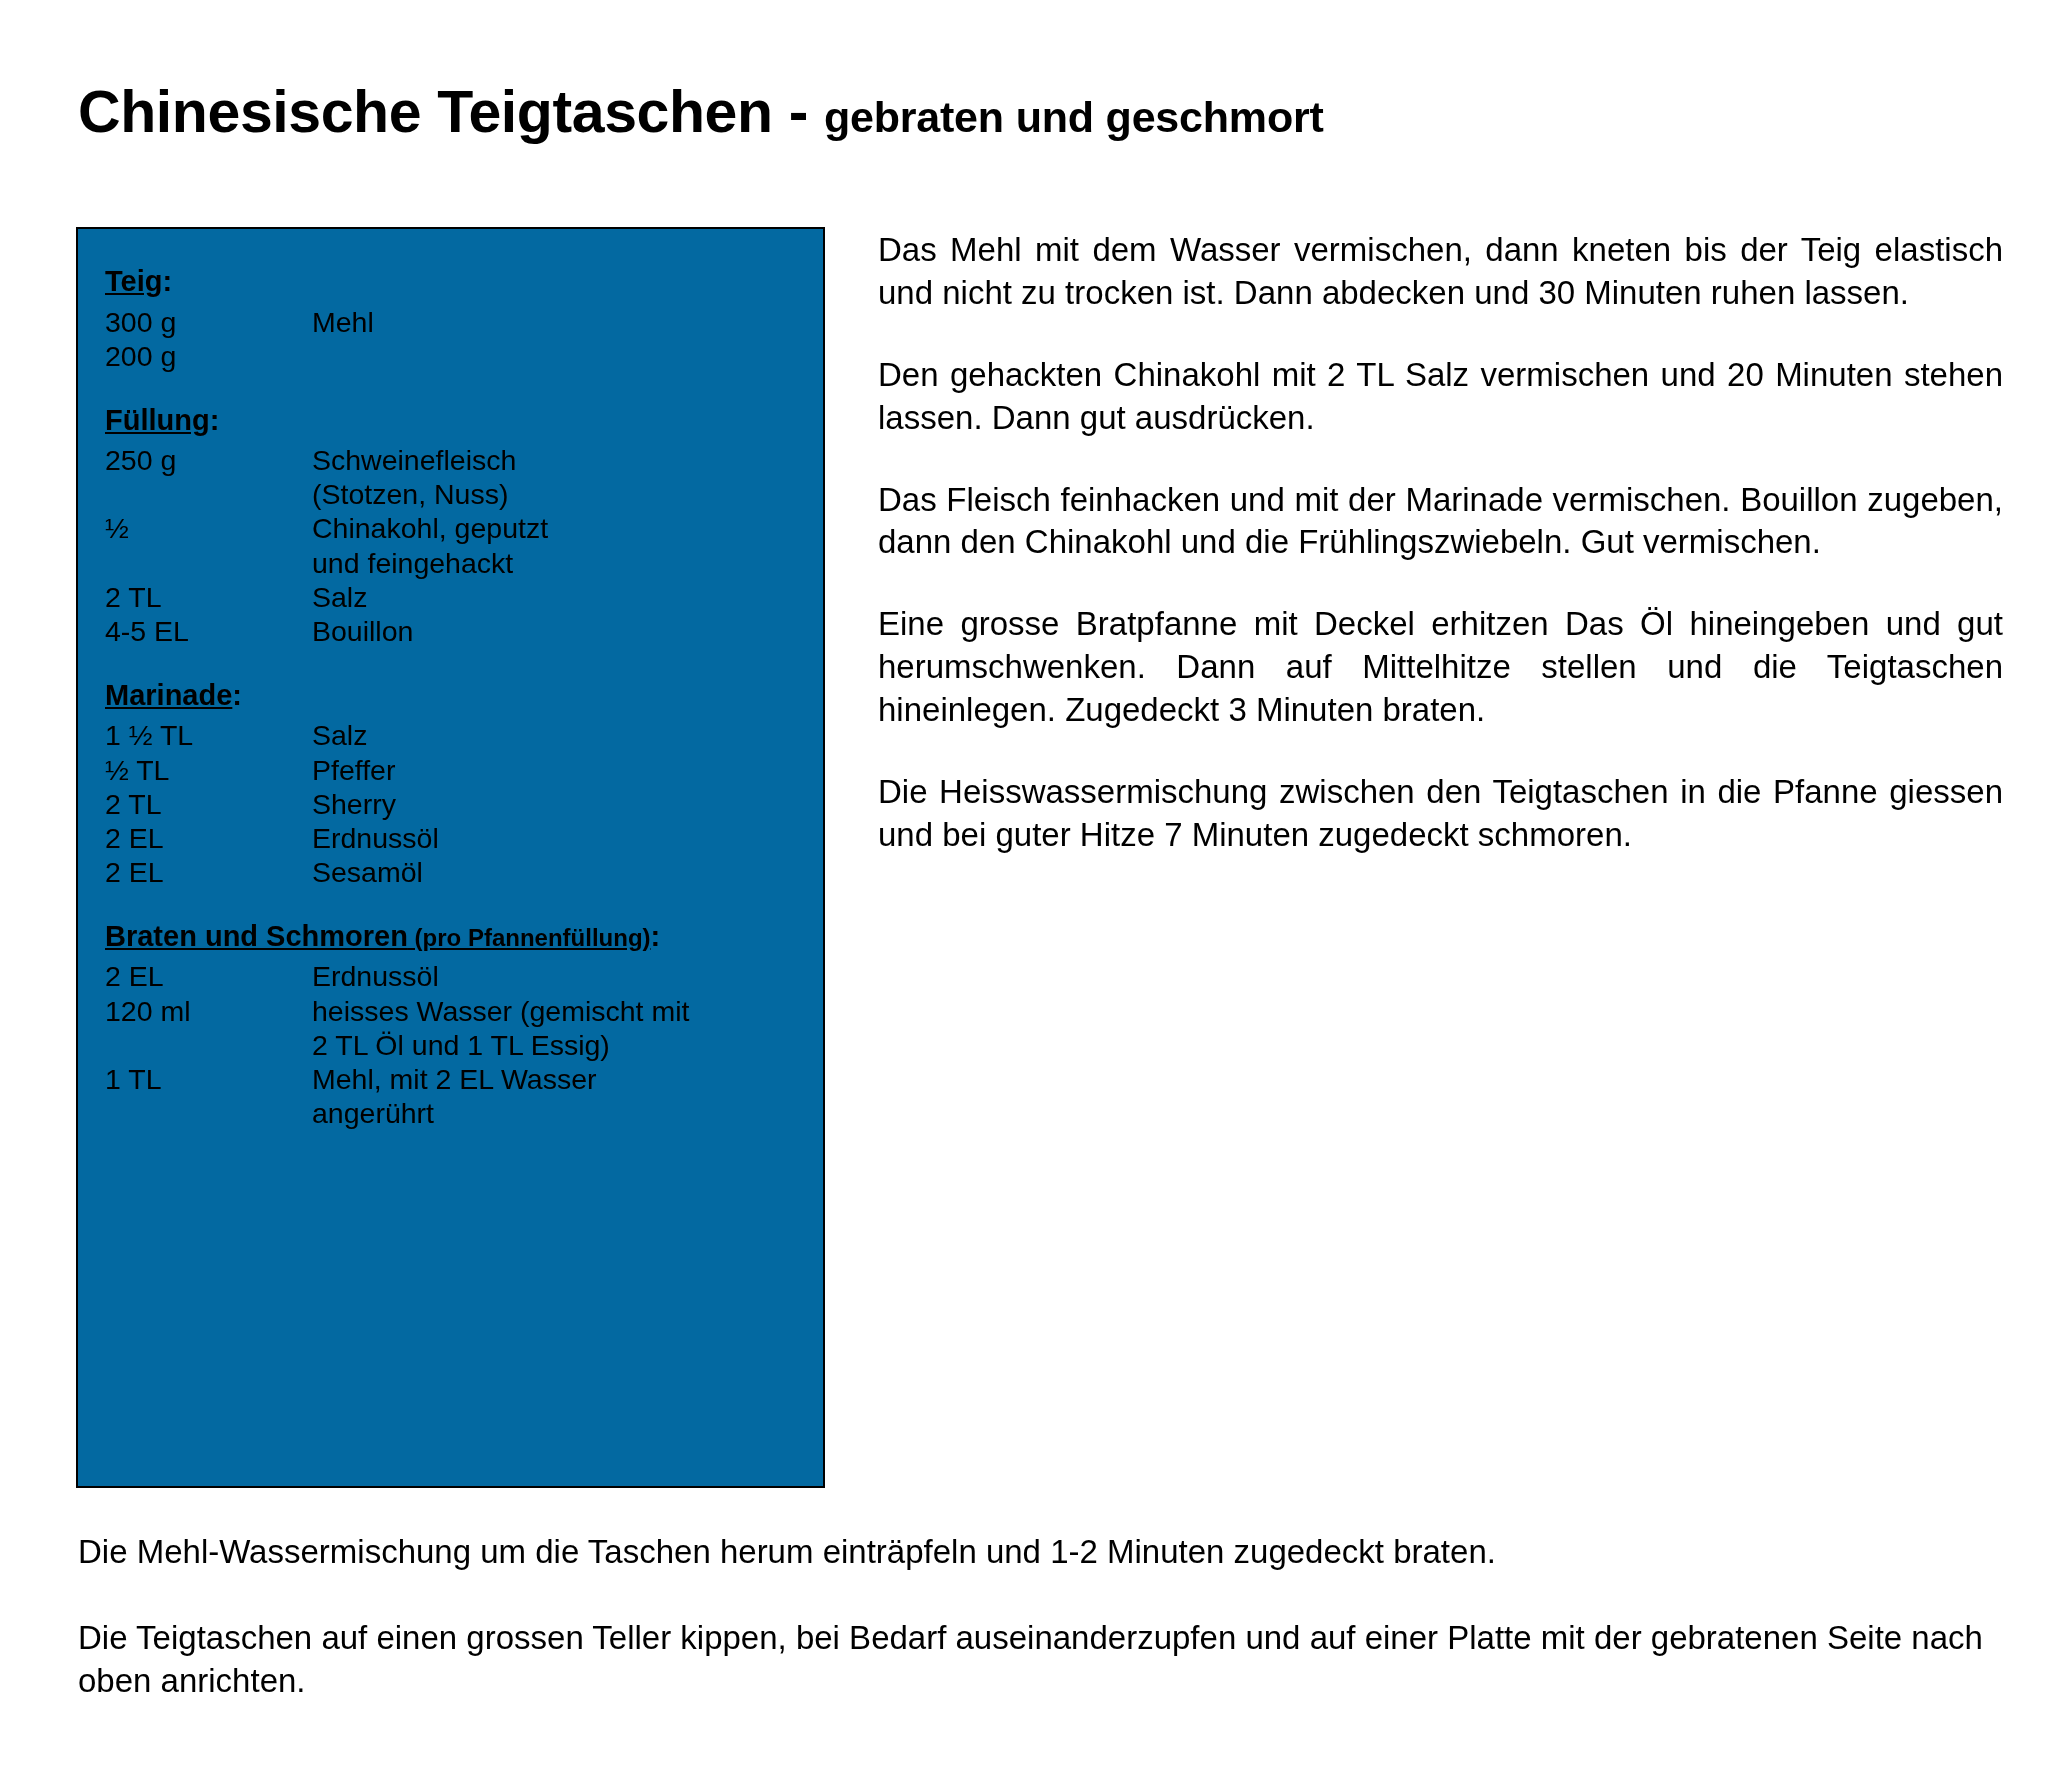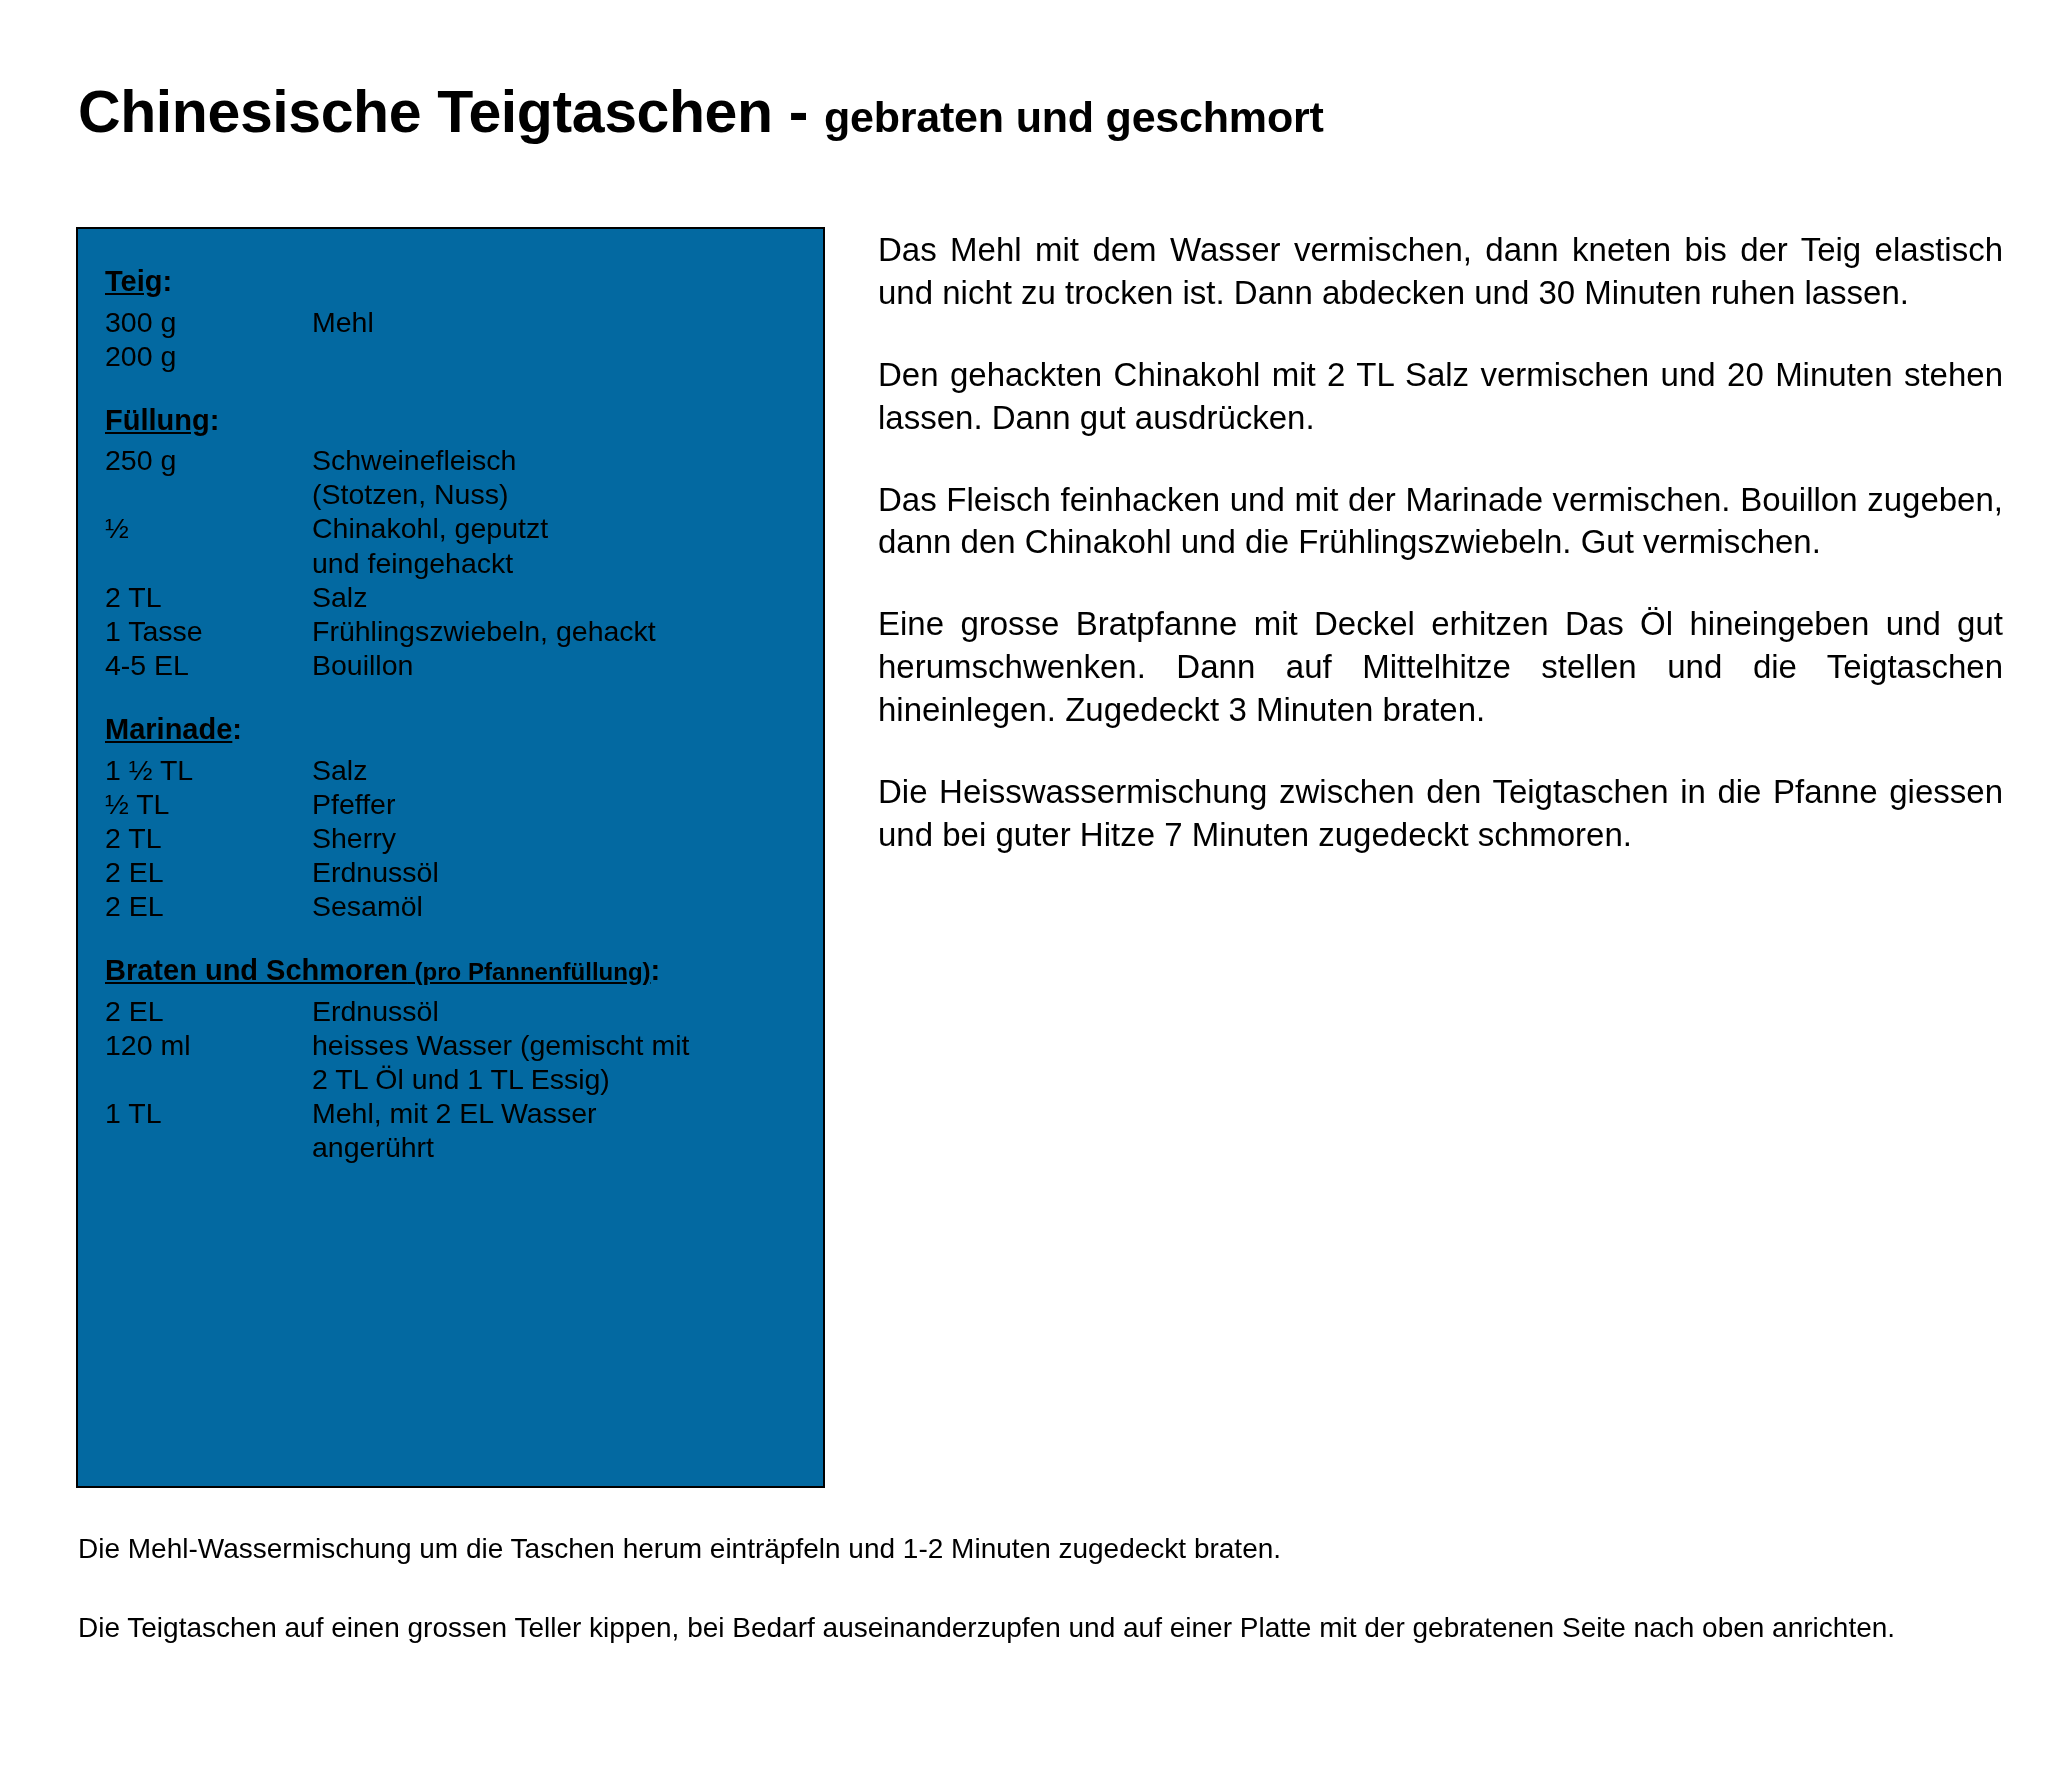--- a/index.html
+++ b/index.html
@@ -109,21 +109,21 @@
 
   
   .bottom {
     position: absolute;
     left: 78px;
     top: 1531px;
     width: 1925px;
   }
   .bottom p {
     margin: 0 0 43px 0;
-    font-size: 28px;
+    font-size: 33px;
     line-height: 1.30;
     text-align: left;
   }
   .bottom p:last-child {
     margin-bottom: 0;
   }
 </style>
 </head>
 <body>
 
@@ -159,24 +159,20 @@
           <span class="qty">½</span>
           <span class="name">Chinakohl, geputzt</span>
         </div>
         <div class="ing-row cont">
           <span class="qty">&nbsp;</span>
           <span class="name">und feingehackt</span>
         </div>
         <div class="ing-row">
           <span class="qty">2 TL</span>
           <span class="name">Salz</span>
-        </div>
-        <div class="ing-row">
-          <span class="qty">1 Tasse</span>
-          <span class="name">Frühlingszwiebeln, gehackt</span>
         </div>
         <div class="ing-row">
           <span class="qty">4-5 EL</span>
           <span class="name">Bouillon</span>
         </div>
       </div>
       <div class="gap"></div>
       <div class="ing-section">
         <div class="ing-head"><span class="u">Marinade</span><span>:</span></div>
         <div class="ing-row">

